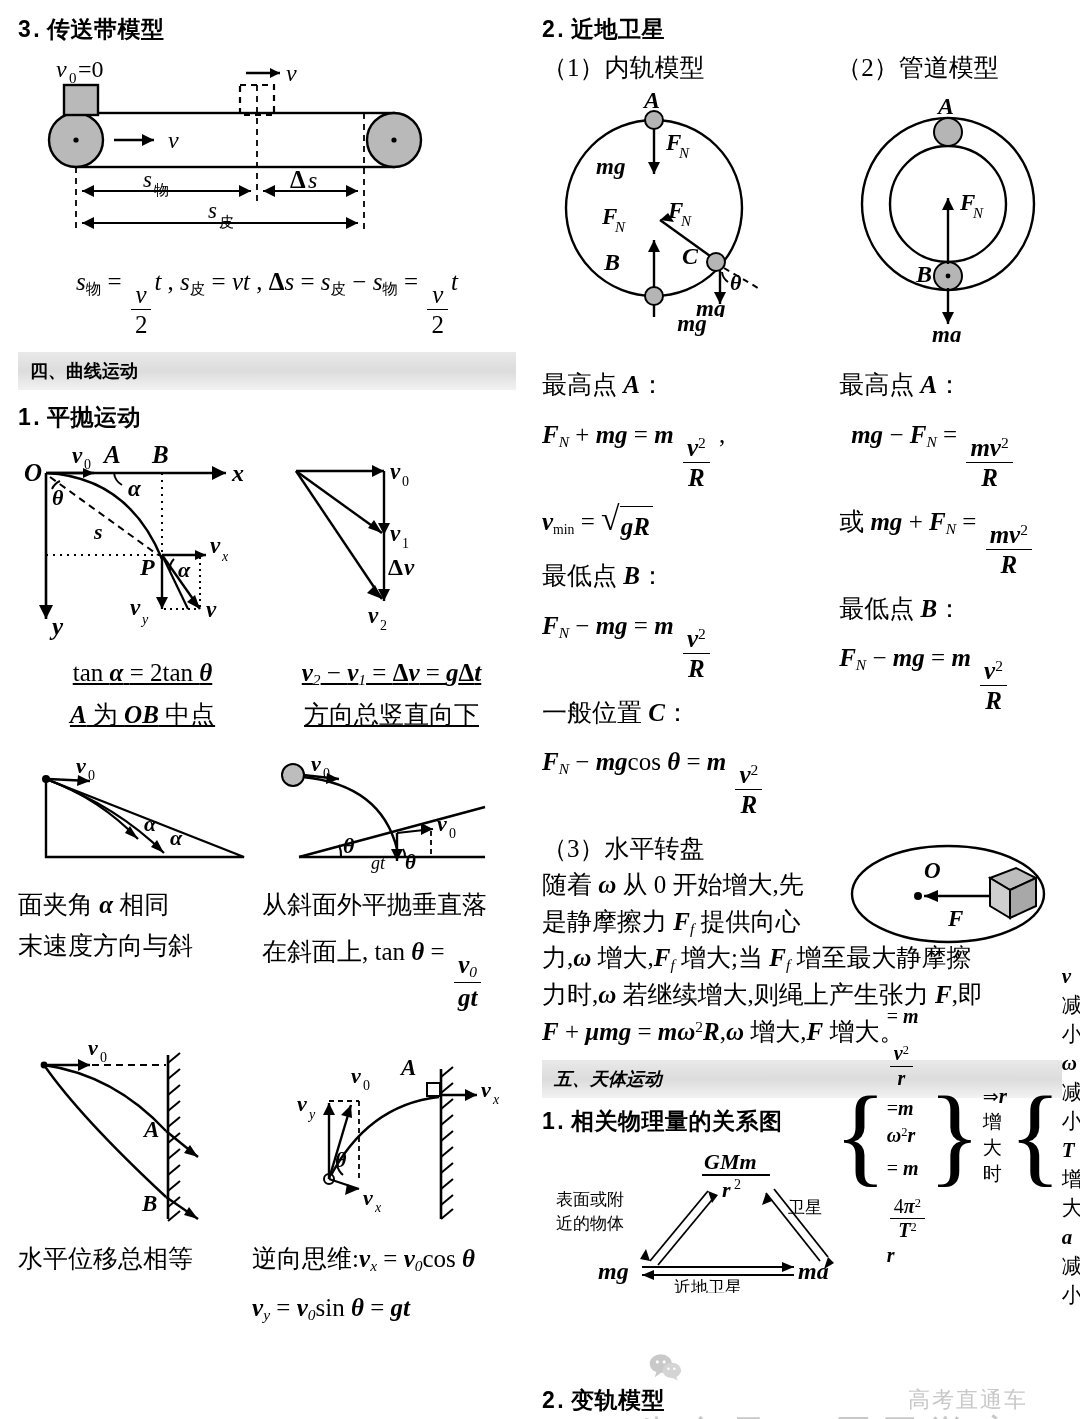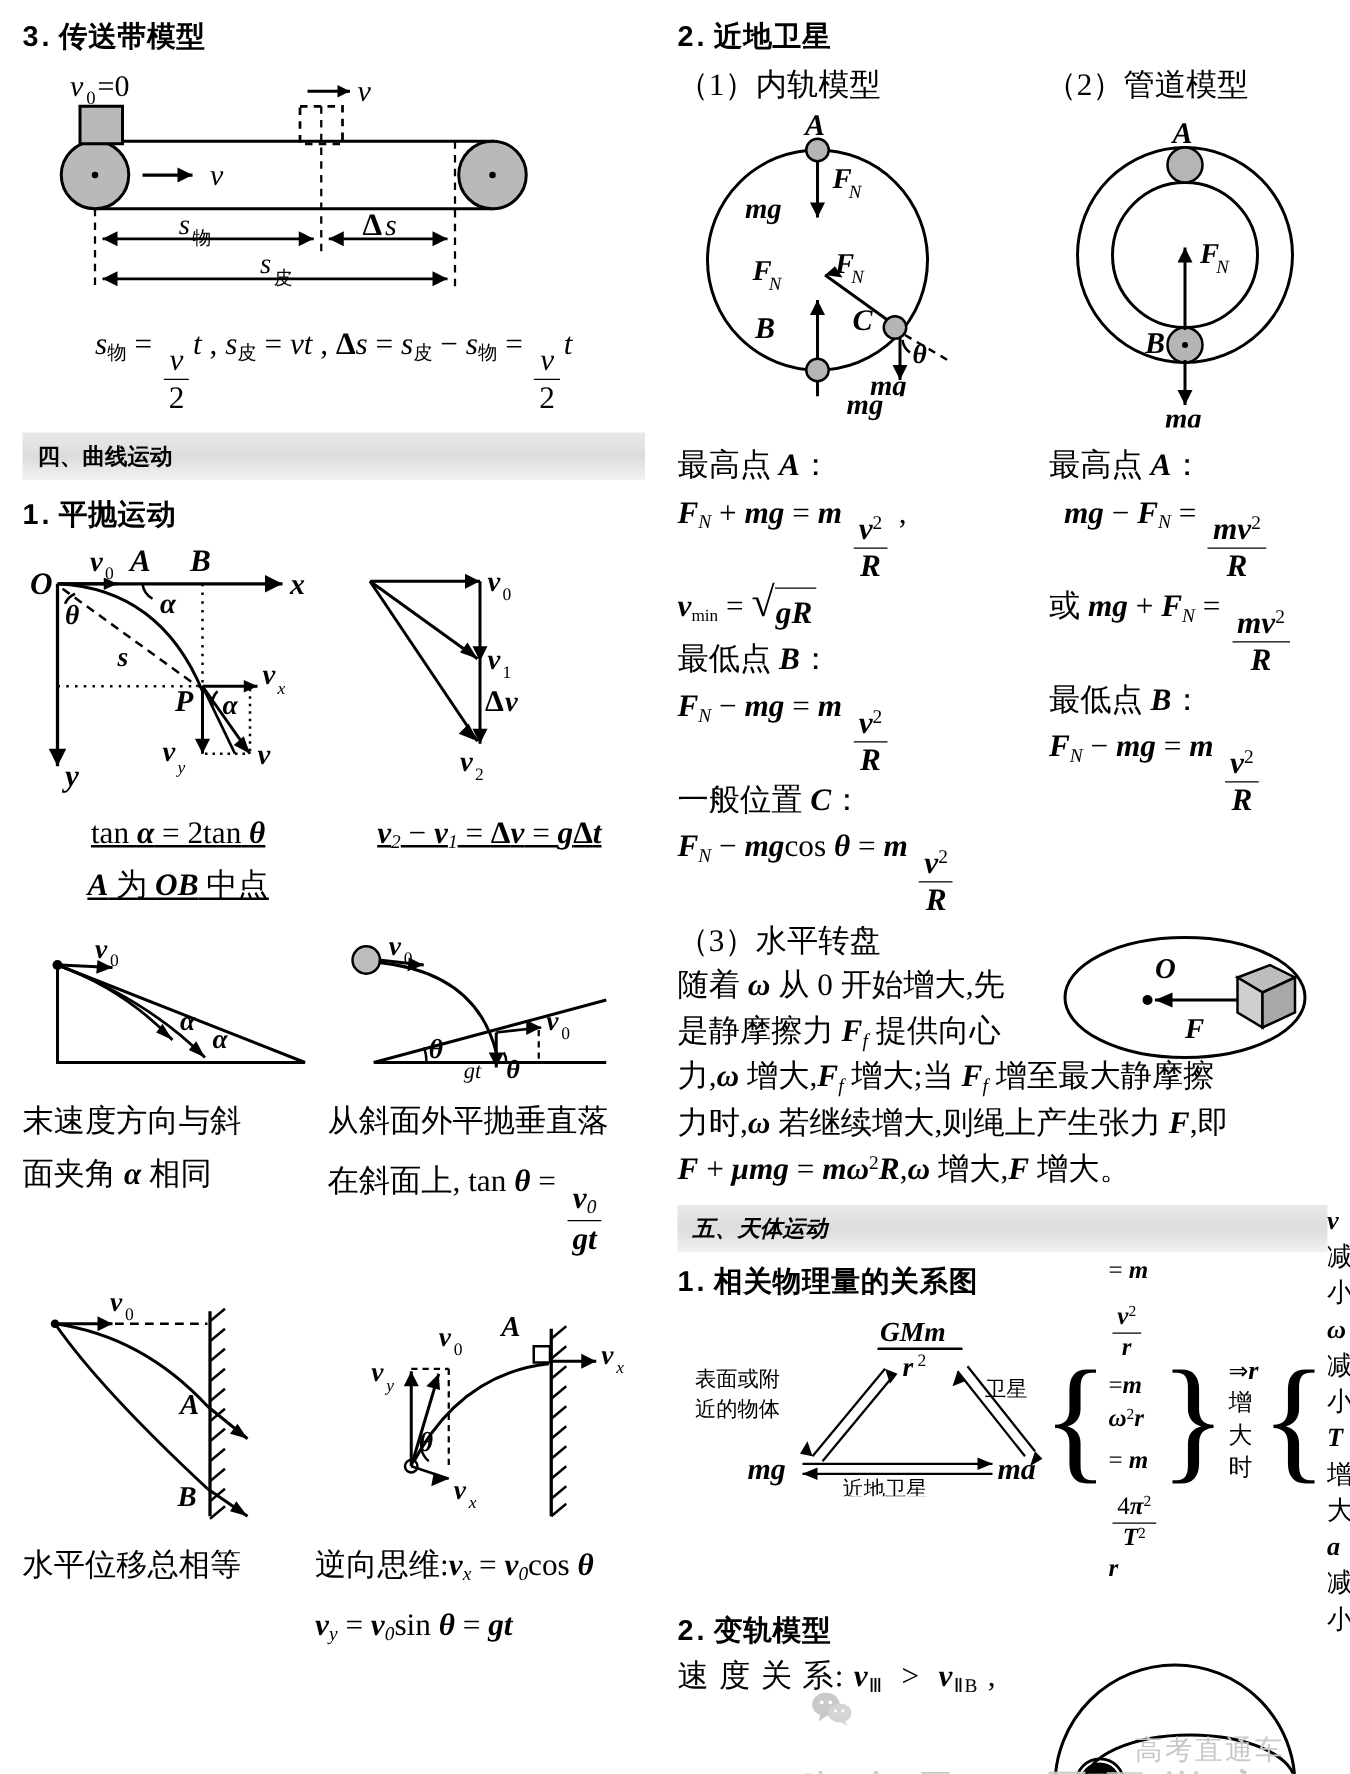--- a/index.html
+++ b/index.html
@@ -42,21 +42,21 @@
   sub { font-size:.62em; vertical-align:-.28em; font-style:italic;}
   sup { font-size:.62em; vertical-align:.5em; }
   sub.up, sup.up { font-style:normal; }
   .frac { display:inline-flex; flex-direction:column; vertical-align:-.52em;
           text-align:center; margin:0 3px; }
   .frac > .n { border-bottom:1.6px solid #000; padding:0 4px 1px; line-height:1.08;}
   .frac > .d { padding:1px 4px 0; line-height:1.08;}
   .sqrt { display:inline-flex; align-items:stretch; }
   .sqrt .rad { font-size:1.35em; line-height:.9; }
   .sqrt .bar { border-top:1.6px solid #000; padding:1px 3px 0 1px; margin-top:2px;}
-  .eq { font-size:25px; margin:0 0; line-height:1.5; }
+  .eq { font-size:25px; margin:12px 0; line-height:1.5; }
   .cap { font-size:25px; line-height:1.42; margin:6px 0 0 0; }
   .cap.ctr { text-align:center;text-decoration:underline; }
   .body-t { font-size:25px; line-height:1.46; }
 
   
   svg { display:block; }
   .fig { margin:6px 0; }
   .two { display:flex; }
 
   
@@ -246,20 +246,21 @@
         </div>
         <div class="cap ctr">
           <span class="m bold">A</span> 为 <span class="m bold">OB</span> 中点
         </div>
       </div>
       <div style="width:250px;">
         <div class="cap ctr">
           <span class="m bold">v</span><sub>2</sub> − <span class="m bold">v</span><sub>1</sub> =
           <span class="bold">Δ</span><span class="m bold">v</span> = <span class="m bold">g</span><span class="bold">Δ</span><span class="m bold">t</span>
         </div>
+        <div class="cap ctr">方向总竖直向下</div>
       </div>
     </div>
 
     <div class="two" style="margin-top:18px;">
       <div class="fig">
         <svg width="245" height="118" viewBox="0 0 245 118">
           <path d="M28,22 L226,100 L28,100 Z" fill="none" stroke="#000" stroke-width="2.4"></path>
           <circle cx="28" cy="22" r="4" fill="#000"></circle>
 
           <line x1="30" y1="22" x2="72" y2="24" stroke="#000" stroke-width="2.4"></line>
@@ -306,22 +307,22 @@
           <text x="186" y="81" font-family="Liberation Serif, serif" font-size="14">0</text>
           <text x="80" y="96" font-family="Liberation Serif, serif" font-style="italic" font-weight="bold" font-size="22">θ</text>
           <text x="108" y="112" font-family="Liberation Serif, serif" font-style="italic" font-size="18">gt</text>
           <text x="142" y="112" font-family="Liberation Serif, serif" font-style="italic" font-weight="bold" font-size="21">θ</text>
         </svg>
       </div>
     </div>
 
     <div class="two">
       <div style="width:245px;">
+        <div class="cap">面夹角 <span class="m bold">α</span> 相同</div>
         <div class="cap">末速度方向与斜</div>
-        <div class="cap">面夹角 <span class="m bold">α</span> 相同</div>
       </div>
       <div style="width:255px;">
         <div class="cap">从斜面外平抛垂直落</div>
         <div class="cap" style="margin-top:12px;">
           在斜面上<span class="up">,</span> <span class="up">tan</span> <span class="m bold">θ</span> =
           <span class="frac">
               <span class="n"><span class="m bold">v</span><sub>0</sub></span>
               <span class="d m bold">gt</span>
             </span>
         </div>

